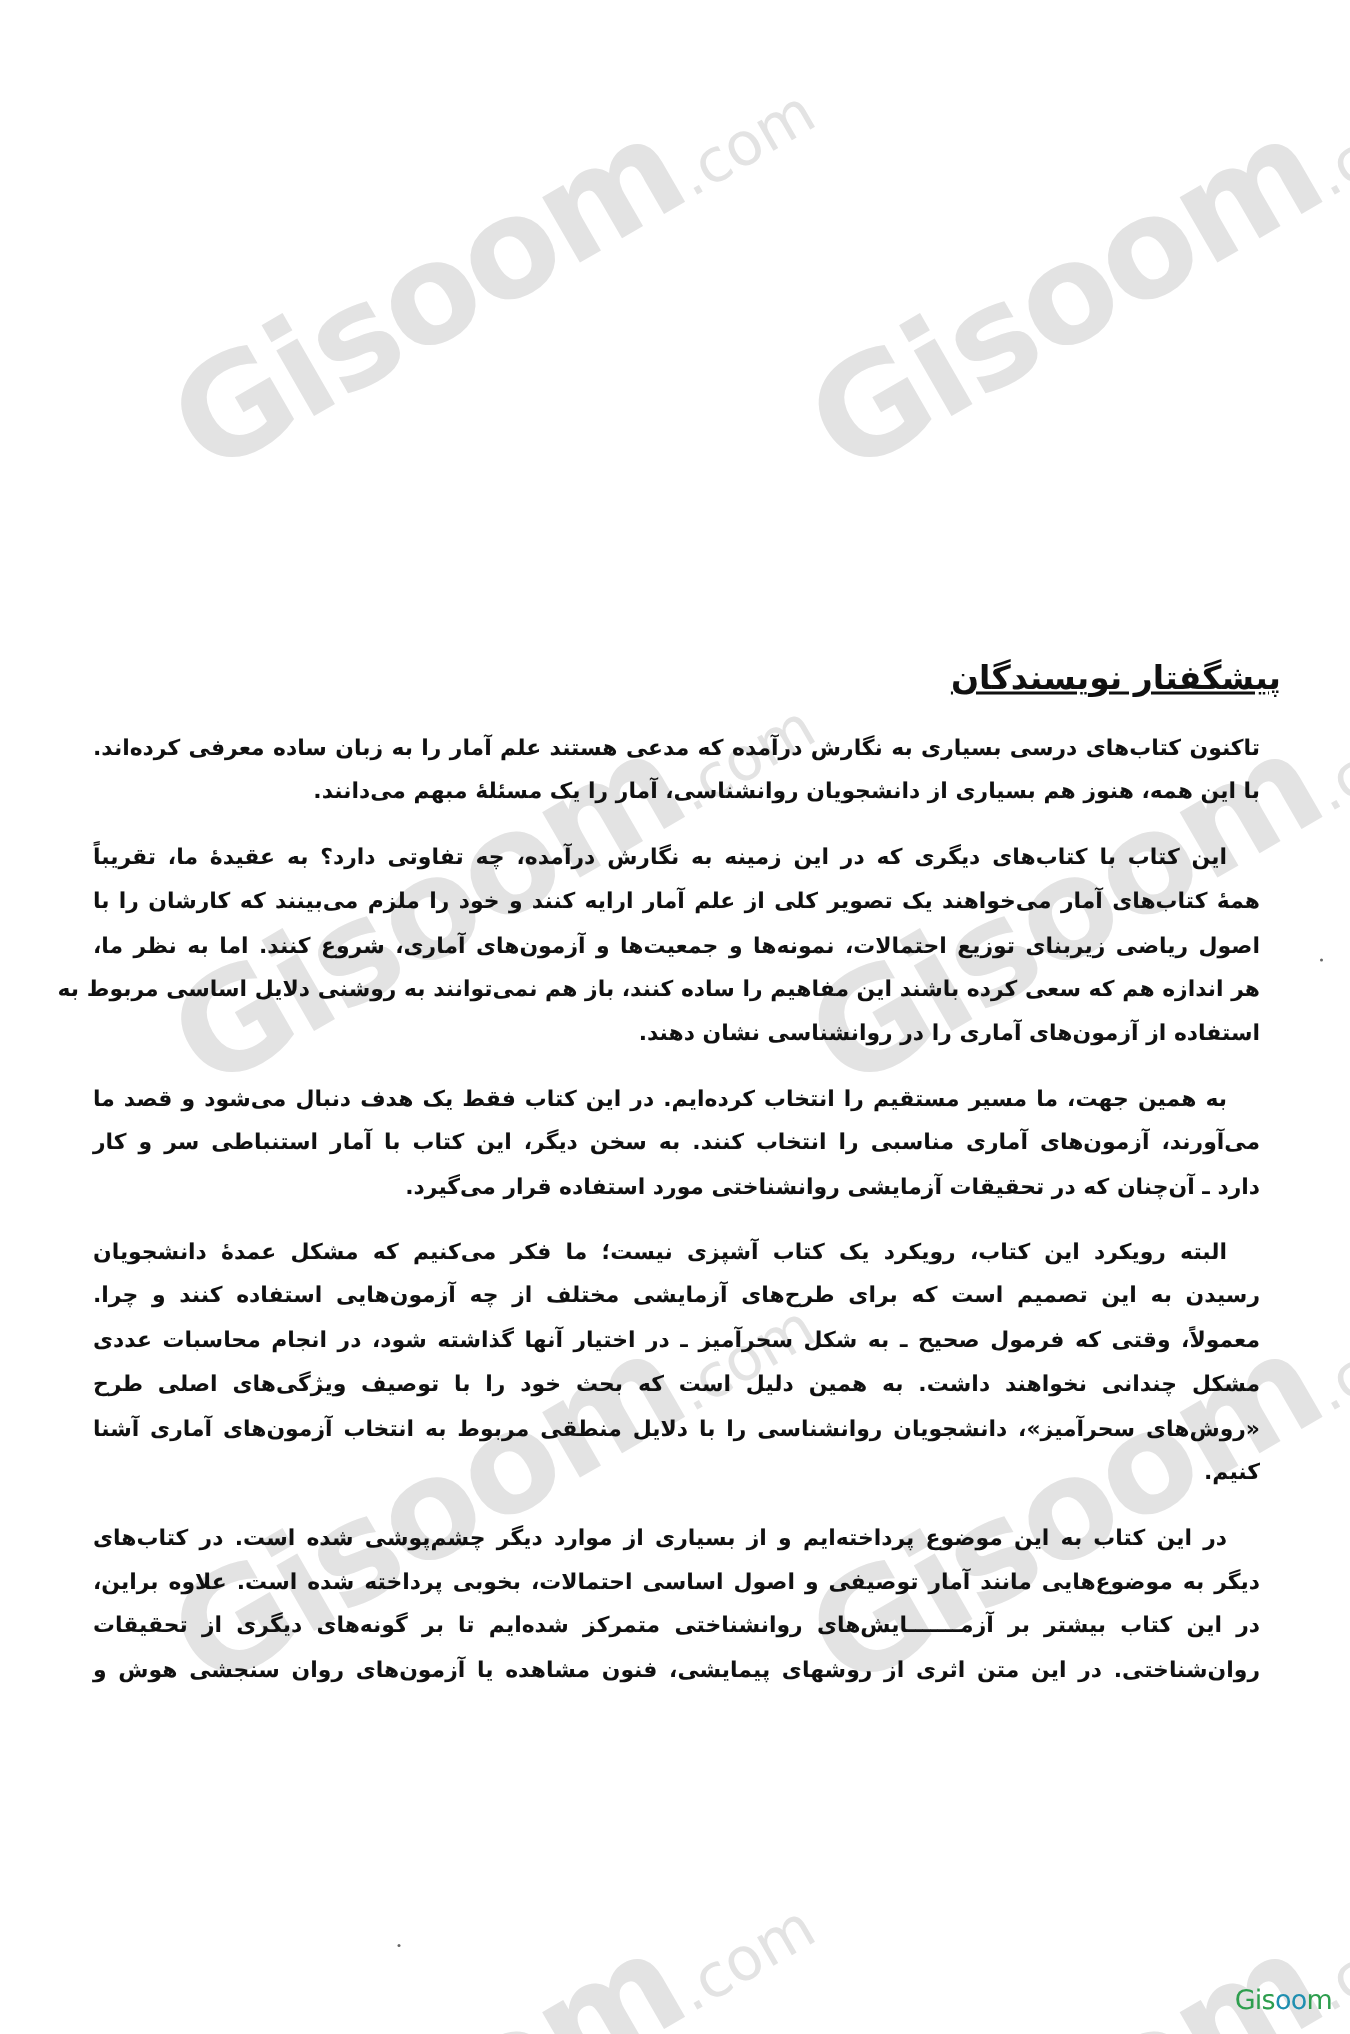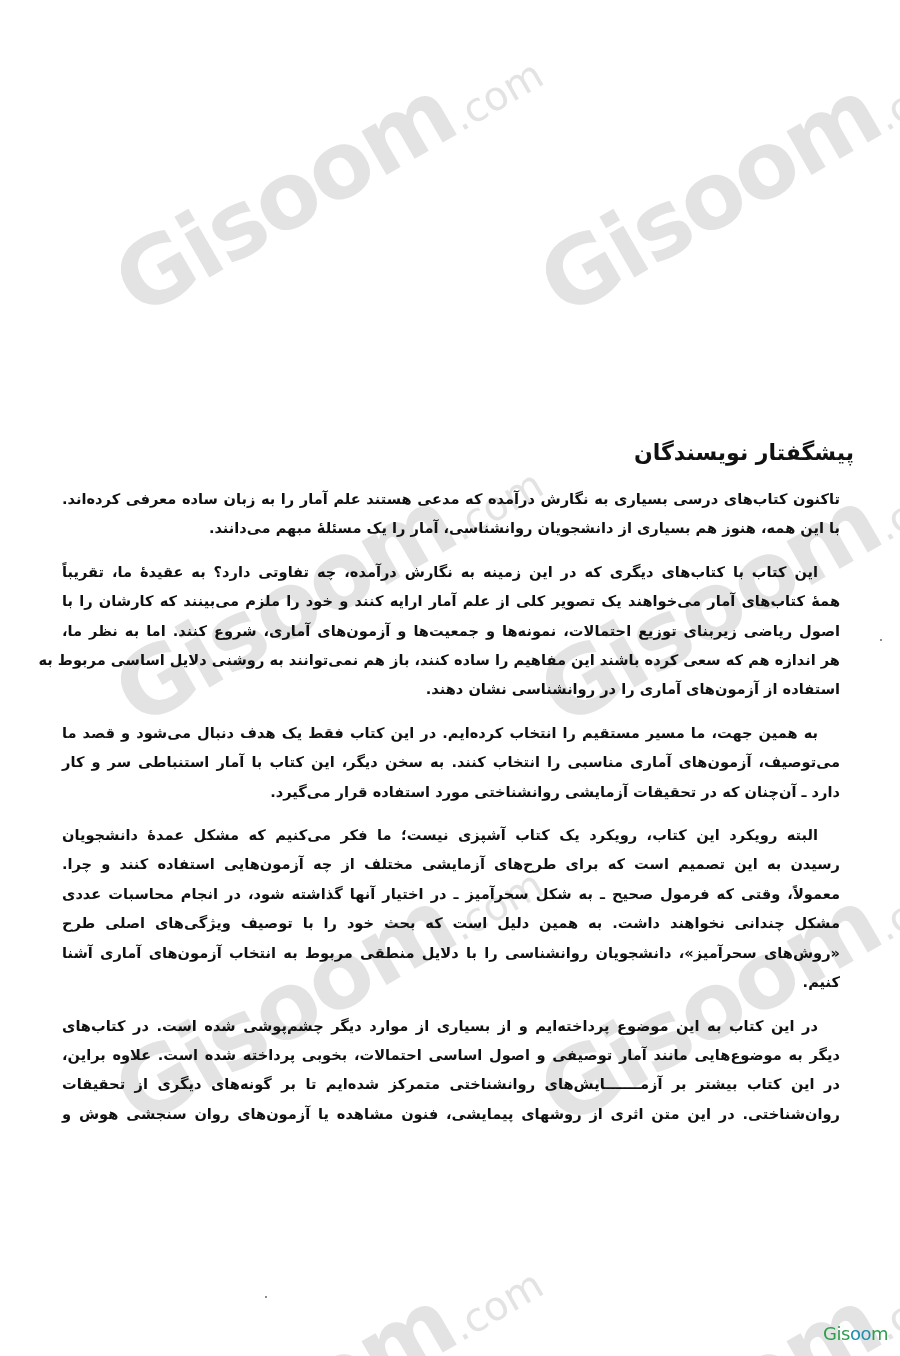--- a/index.html
+++ b/index.html
@@ -4,21 +4,21 @@
 <style>
   html, body { margin:0; padding:0; background:#ffffff; }
   body { width:900px; height:1356px; position:relative; overflow:hidden; }
   .page { position:absolute; left:0; top:0; width:900px; height:1356px; background:#fff; }
   .wm { position:absolute; color:#e3e3e3; font-family:"DejaVu Sans", sans-serif; font-weight:bold;
         transform:rotate(-30deg); transform-origin:left bottom; white-space:nowrap; pointer-events:none; z-index:0; }
   .wm .big { font-size:92px; letter-spacing:-2px; }
   .wm .small { font-size:40px; font-weight:normal; }
   .content { position:absolute; left:48px; top:436px; width:806px; direction:rtl; z-index:1;
              font-family:"DejaVu Sans", sans-serif; color:#111; }
-  .title { font-size:22px; font-weight:bold; text-align:right; margin:0 0 6px 0; line-height:34px; }
+  .title { font-size:22px; font-weight:bold; text-align:right; margin:0 0 6px 0; line-height:34px;text-decoration:underline; }
   .para { font-size:14.6px; font-weight:bold; line-height:29.4px; text-align:justify; text-align-last:right; margin:14px; }
   .line { display:block; text-align:justify; text-align-last:justify; white-space:nowrap; }
   .line.last { text-align-last:right; }
   .logo { position:absolute; right:12px; bottom:12px; font-family:"DejaVu Sans", sans-serif; font-size:18px;
           color:#2e9e4e; letter-spacing:-0.5px; z-index:2; }
   .logo .oo { color:#1f8fb0;text-align:center; }
   .dot { position:absolute; width:2px; height:2px; background:#666; border-radius:1px; }
 </style>
 </head>
 <body>
@@ -45,21 +45,21 @@
     <p class="para">
       <span class="line" style="padding-right:22px">این کتاب با کتاب‌های دیگری که در این زمینه به نگارش درآمده، چه تفاوتی دارد؟ به عقیدهٔ ما، تقریباً</span>
       <span class="line">همهٔ کتاب‌های آمار می‌خواهند یک تصویر کلی از علم آمار ارایه کنند و خود را ملزم می‌بینند که کارشان را با</span>
       <span class="line">اصول ریاضی زیربنای توزیع احتمالات، نمونه‌ها و جمعیت‌ها و آزمون‌های آماری، شروع کنند. اما به نظر ما،</span>
       <span class="line">هر اندازه هم که سعی کرده باشند این مفاهیم را ساده کنند، باز هم نمی‌توانند به روشنی دلایل اساسی مربوط به</span>
       <span class="line last">استفاده از آزمون‌های آماری را در روانشناسی نشان دهند.</span>
     </p>
 
     <p class="para">
       <span class="line" style="padding-right:22px">به همین جهت، ما مسیر مستقیم را انتخاب کرده‌ایم. در این کتاب فقط یک هدف دنبال می‌شود و قصد ما</span>
-      <span class="line">می‌توصیف، آزمون‌های آماری مناسبی را انتخاب کنند. به سخن دیگر، این کتاب با آمار استنباطی سر و کار</span>
+      <span class="line">می‌آورند، آزمون‌های آماری مناسبی را انتخاب کنند. به سخن دیگر، این کتاب با آمار استنباطی سر و کار</span>
       <span class="line last">دارد ـ آن‌چنان که در تحقیقات آزمایشی روانشناختی مورد استفاده قرار می‌گیرد.</span>
     </p>
 
     <p class="para">
       <span class="line" style="padding-right:22px">البته رویکرد این کتاب، رویکرد یک کتاب آشپزی نیست؛ ما فکر می‌کنیم که مشکل عمدهٔ دانشجویان</span>
       <span class="line">رسیدن به این تصمیم است که برای طرح‌های آزمایشی مختلف از چه آزمون‌هایی استفاده کنند و چرا.</span>
       <span class="line">معمولاً، وقتی که فرمول صحیح ـ به شکل سحرآمیز ـ در اختیار آنها گذاشته شود، در انجام محاسبات عددی</span>
       <span class="line">مشکل چندانی نخواهند داشت. به همین دلیل است که بحث خود را با توصیف ویژگی‌های اصلی طرح</span>
       <span class="line">«روش‌های سحرآمیز»، دانشجویان روانشناسی را با دلایل منطقی مربوط به انتخاب آزمون‌های آماری آشنا</span>
       <span class="line last">کنیم.</span>

